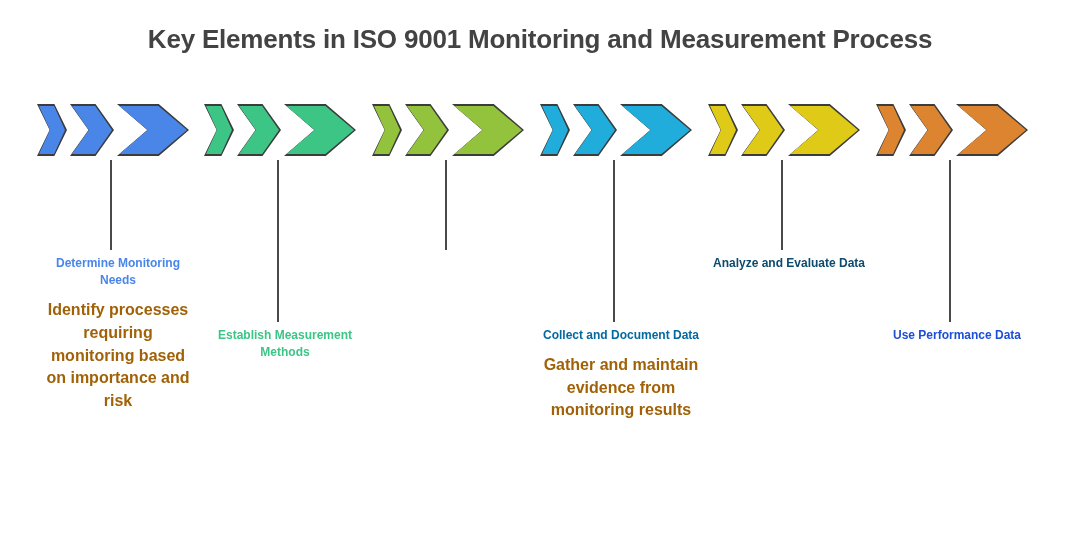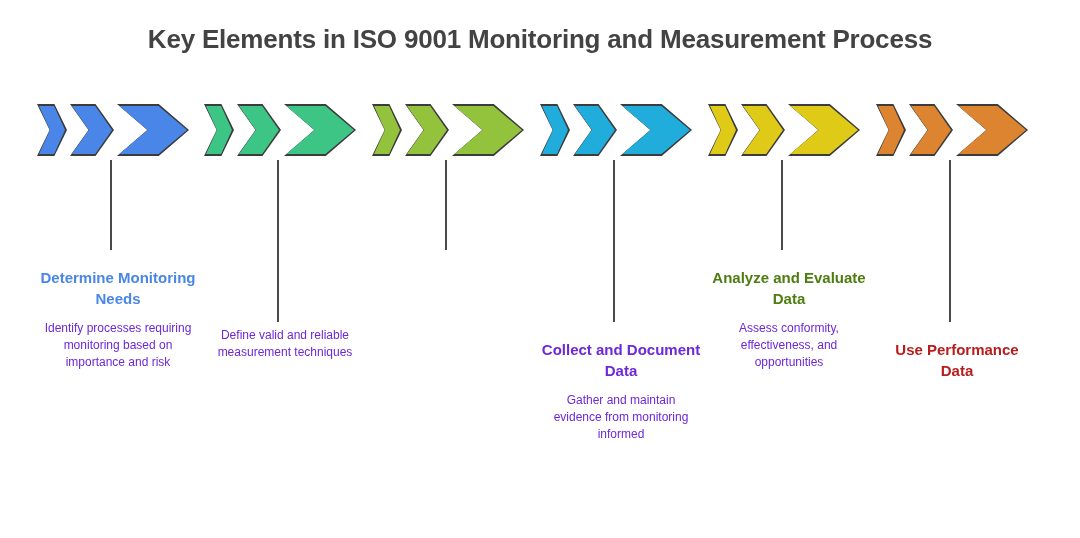--- a/index.html
+++ b/index.html
@@ -80,31 +80,31 @@
   }
 
   
   .text-block {
     position: absolute;
     left: 0;
     width: 168px;
     text-align: center;
   }
   .step-heading {
-    font-size: 15px;
+    font-size: 12px;
     font-weight: bold;
     line-height: 1.42;
-    margin: 12px 0 10px 0;
+    margin: 0 0 10px 0;
     padding: 0 4px;
   }
   .step-desc {
-    font-size: 12px;
-    font-weight: normal;
+    font-size: 16px;
+    font-weight: bold;
     line-height: 1.42;
-    color: #6d28d9;
+    color: #a16207;
     margin: 0;
     padding: 0 6px;
   }
 </style>
 </head>
 <body>
 
 <div id="infographic">
 
   <div class="page-title">Key Elements in ISO 9001 Monitoring and Measurement Process</div>
@@ -135,21 +135,21 @@
           </div>
           <div class="chevron c2" style="background: rgb(60, 60, 60);">
             <div class="inner" style="background: rgb(60, 197, 133);"></div>
           </div>
           <div class="chevron c3" style="background: rgb(60, 60, 60);">
             <div class="inner" style="background: rgb(60, 197, 133);"></div>
           </div>
         </div>
         <div class="connector" style="height: 162px;"></div>
         <div class="text-block" style="top: 227px;">
-          <div class="step-desc">Define valid and reliable measurement techniques</div>
+          <div class="step-heading" style="color: rgb(60, 197, 133);">Establish Measurement Methods</div>
         </div>
       </div>
       <div class="column" style="left: 369px;">
         <div class="arrow-group">
           <div class="chevron c1" style="background: rgb(60, 60, 60);">
             <div class="inner" style="background: rgb(147, 194, 60);"></div>
           </div>
           <div class="chevron c2" style="background: rgb(60, 60, 60);">
             <div class="inner" style="background: rgb(147, 194, 60);"></div>
           </div>
@@ -168,54 +168,53 @@
           </div>
           <div class="chevron c2" style="background: rgb(60, 60, 60);">
             <div class="inner" style="background: rgb(32, 173, 219);"></div>
           </div>
           <div class="chevron c3" style="background: rgb(60, 60, 60);">
             <div class="inner" style="background: rgb(32, 173, 219);"></div>
           </div>
         </div>
         <div class="connector" style="height: 162px;"></div>
         <div class="text-block" style="top: 227px;">
-          <div class="step-heading" style="color: #6d28d9;">Collect and Document Data</div>
-          <div class="step-desc">Gather and maintain evidence from monitoring informed</div>
+          <div class="step-heading" style="color: #0369a1;">Collect and Document Data</div>
+          <div class="step-desc">Gather and maintain evidence from monitoring results</div>
         </div>
       </div>
       <div class="column" style="left: 705px;">
         <div class="arrow-group">
           <div class="chevron c1" style="background: rgb(60, 60, 60);">
             <div class="inner" style="background: rgb(223, 203, 23);"></div>
           </div>
           <div class="chevron c2" style="background: rgb(60, 60, 60);">
             <div class="inner" style="background: rgb(223, 203, 23);"></div>
           </div>
           <div class="chevron c3" style="background: rgb(60, 60, 60);">
             <div class="inner" style="background: rgb(223, 203, 23);"></div>
           </div>
         </div>
         <div class="connector" style="height: 90px;"></div>
         <div class="text-block" style="top: 155px;">
-          <div class="step-heading" style="color: #4d7c0f;">Analyze and Evaluate Data</div>
-          <div class="step-desc">Assess conformity, effectiveness, and opportunities</div>
+          <div class="step-heading" style="color: #0c4a6e;">Analyze and Evaluate Data</div>
         </div>
       </div>
       <div class="column" style="left: 873px;">
         <div class="arrow-group">
           <div class="chevron c1" style="background: rgb(60, 60, 60);">
             <div class="inner" style="background: rgb(221, 132, 48);"></div>
           </div>
           <div class="chevron c2" style="background: rgb(60, 60, 60);">
             <div class="inner" style="background: rgb(221, 132, 48);"></div>
           </div>
           <div class="chevron c3" style="background: rgb(60, 60, 60);">
             <div class="inner" style="background: rgb(221, 132, 48);"></div>
           </div>
         </div>
         <div class="connector" style="height: 162px;"></div>
         <div class="text-block" style="top: 227px;">
-          <div class="step-heading" style="color: #b91c1c;">Use Performance Data</div>
+          <div class="step-heading" style="color: #1d4ed8;">Use Performance Data</div>
         </div>
       </div>
     </div>
 
 </div>
 
 </body></html>

